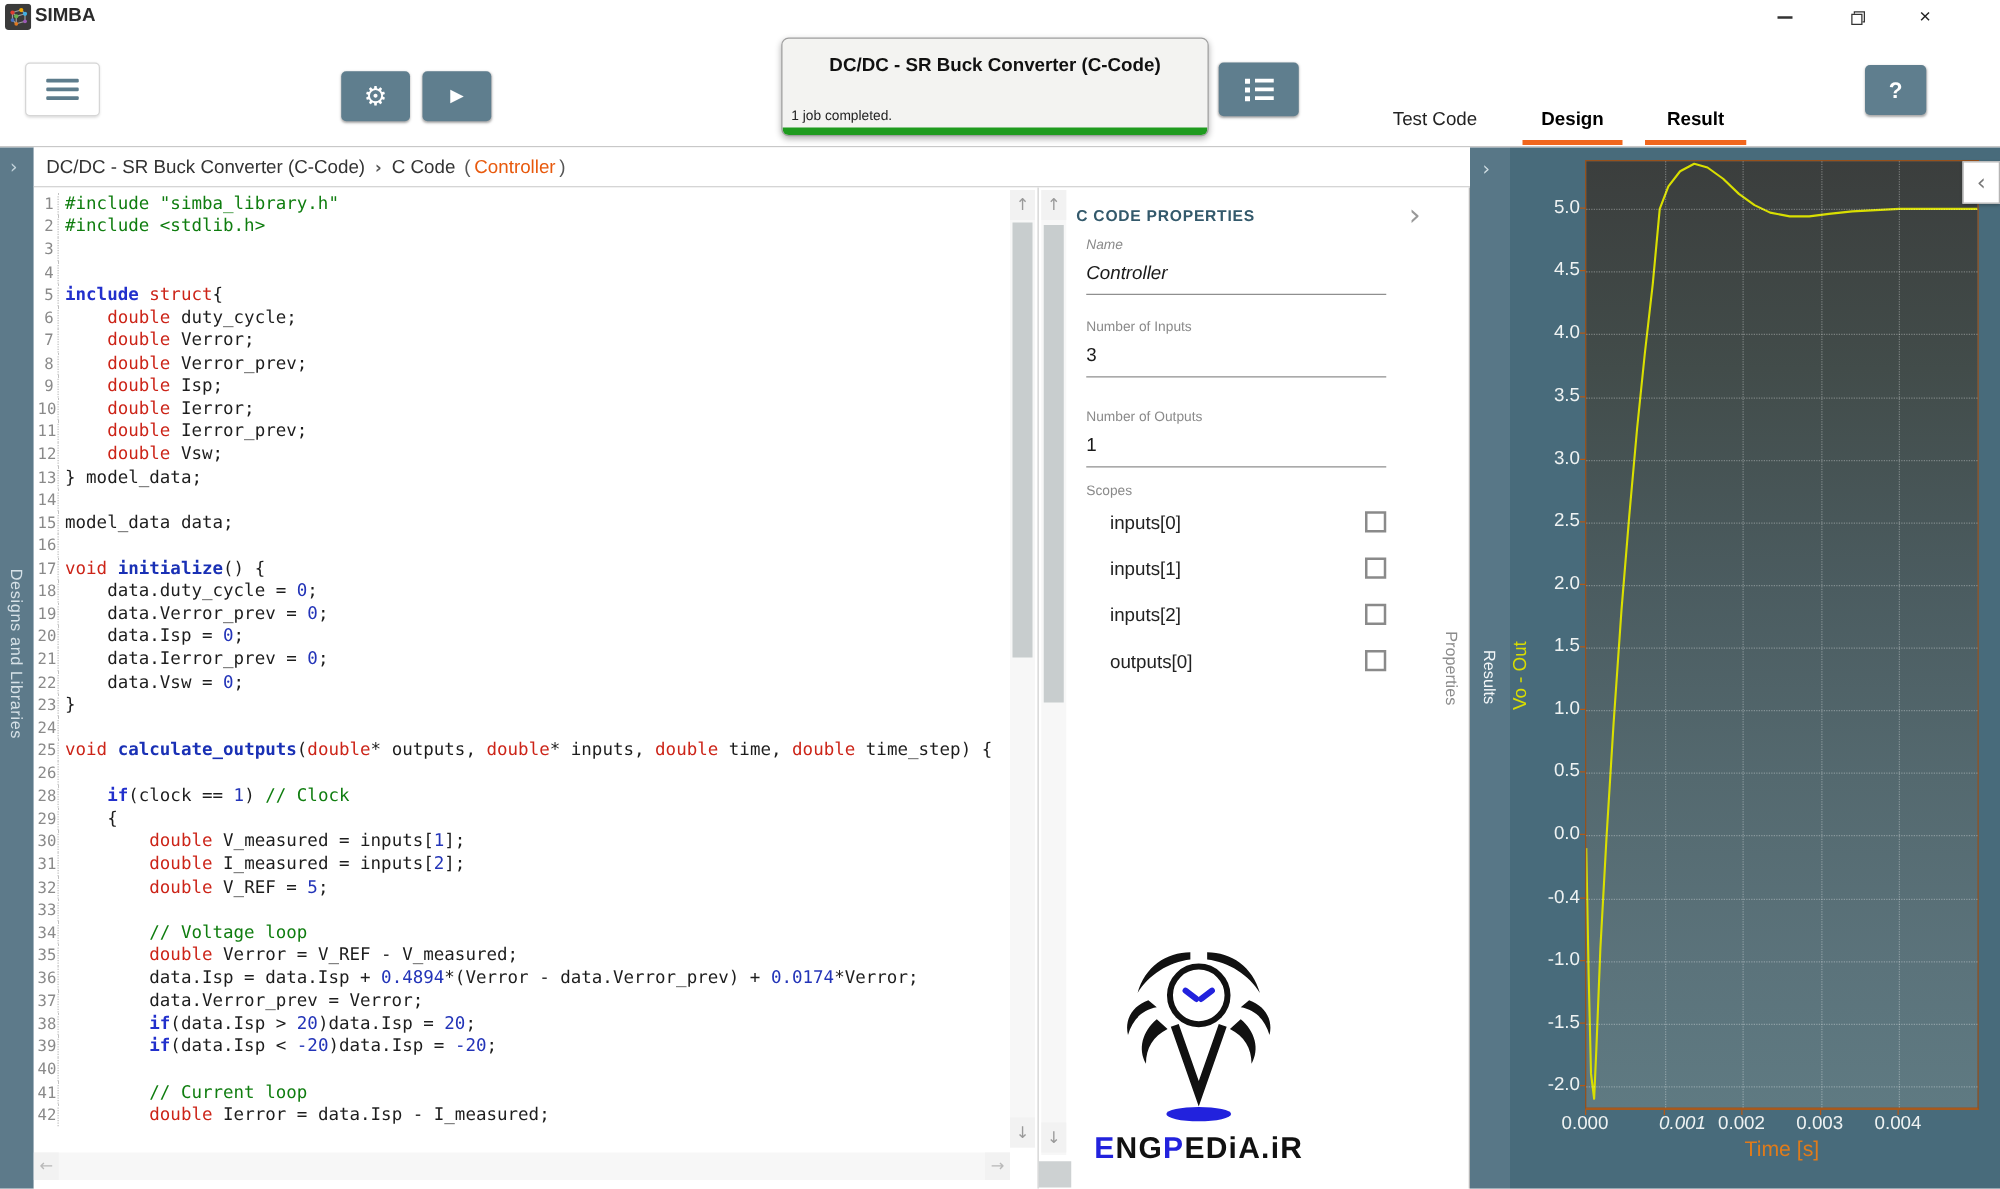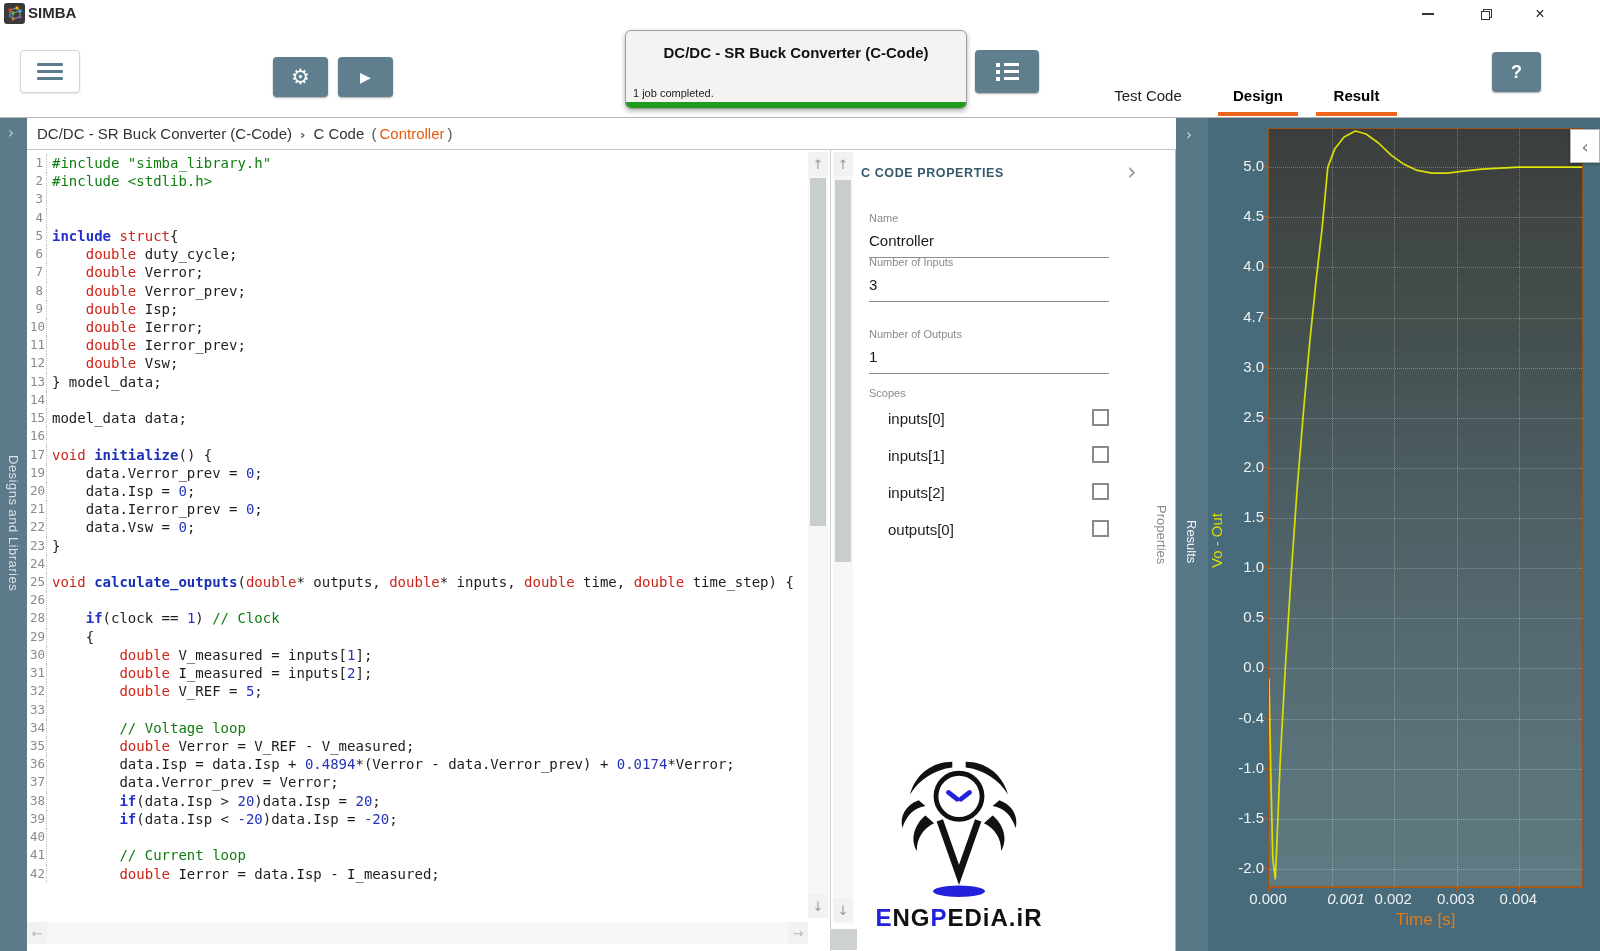--- a/index.html
+++ b/index.html
@@ -85,21 +85,21 @@
   
   #props-panel { position:absolute; left:830px; top:32px; width:346px; height:801px; background:#fff;
                  border-left:1px solid #cfcfcf; border-right:1px solid #b7b7b7; }
   #props-vscroll { position:absolute; left:2px; top:2px; width:20px; height:772px; background:#f7f7f7; }
   #props-hthumb { position:absolute; left:0; top:779px; width:26px; height:21px; background:#cdd1d2; }
   #props-header { position:absolute; left:30px; top:16px; font-size:12.5px; font-weight:bold; color:#33596b; letter-spacing:.6px; }
   #props-collapse { position:absolute; left:296px; top:8px; font-size:24px; color:#999; }
   .field { position:absolute; left:38px; width:240px; }
   .field .f-label { font-size:11px; color:#8a8a8a; height:14px; }
   .field .f-value { font-size:15px; color:#1a1a1a; padding:6px 0 8px 0; border-bottom:1px solid #8f8f8f; }
-  #field-name { top:62px; } #field-inputs { top:106px; } #field-outputs { top:178px; }
+  #field-name { top:40px;font-style:italic; } #field-inputs { top:106px; } #field-outputs { top:178px; }
   #scopes-label { position:absolute; left:38px; top:237px; font-size:11px; color:#8a8a8a; }
   .scope-row { position:absolute; left:57px; width:221px; height:30px; }
   .scope-row .s-label { font-size:15px; color:#222; line-height:22px; }
   .scope-row .s-check { position:absolute; right:0; top:1px; width:17px; height:17px; background:#fff; border:2px solid #8a8a8a; }
   #props-tab-label { position:absolute; right:6px; top:355px; font-size:13px; color:#8c8c8c; }
 
   #watermark { position:absolute; left:18px; top:606px; width:220px; text-align:center; }
   #watermark svg { display:inline-block; }
   #wm-text { margin-top:2px; font-size:24px; font-weight:bold; letter-spacing:1px; font-family:"Liberation Sans", sans-serif; }
 
@@ -240,20 +240,21 @@
           <div class="code-row"><div class="gutter">8</div><div class="code-text"><span class="tok-p">    </span><span class="tok-t">double</span><span class="tok-p"> Verror_prev;</span></div></div>
           <div class="code-row"><div class="gutter">9</div><div class="code-text"><span class="tok-p">    </span><span class="tok-t">double</span><span class="tok-p"> Isp;</span></div></div>
           <div class="code-row"><div class="gutter">10</div><div class="code-text"><span class="tok-p">    </span><span class="tok-t">double</span><span class="tok-p"> Ierror;</span></div></div>
           <div class="code-row"><div class="gutter">11</div><div class="code-text"><span class="tok-p">    </span><span class="tok-t">double</span><span class="tok-p"> Ierror_prev;</span></div></div>
           <div class="code-row"><div class="gutter">12</div><div class="code-text"><span class="tok-p">    </span><span class="tok-t">double</span><span class="tok-p"> Vsw;</span></div></div>
           <div class="code-row"><div class="gutter">13</div><div class="code-text"><span class="tok-p">} model_data;</span></div></div>
           <div class="code-row"><div class="gutter">14</div><div class="code-text"></div></div>
           <div class="code-row"><div class="gutter">15</div><div class="code-text"><span class="tok-p">model_data data;</span></div></div>
           <div class="code-row"><div class="gutter">16</div><div class="code-text"></div></div>
           <div class="code-row"><div class="gutter">17</div><div class="code-text"><span class="tok-t">void </span><span class="tok-f">initialize</span><span class="tok-p">() {</span></div></div>
+          <div class="code-row"><div class="gutter">18</div><div class="code-text"><span class="tok-p">    data.duty_cycle = </span><span class="tok-n">0</span><span class="tok-p">;</span></div></div>
           <div class="code-row"><div class="gutter">19</div><div class="code-text"><span class="tok-p">    data.Verror_prev = </span><span class="tok-n">0</span><span class="tok-p">;</span></div></div>
           <div class="code-row"><div class="gutter">20</div><div class="code-text"><span class="tok-p">    data.Isp = </span><span class="tok-n">0</span><span class="tok-p">;</span></div></div>
           <div class="code-row"><div class="gutter">21</div><div class="code-text"><span class="tok-p">    data.Ierror_prev = </span><span class="tok-n">0</span><span class="tok-p">;</span></div></div>
           <div class="code-row"><div class="gutter">22</div><div class="code-text"><span class="tok-p">    data.Vsw = </span><span class="tok-n">0</span><span class="tok-p">;</span></div></div>
           <div class="code-row"><div class="gutter">23</div><div class="code-text"><span class="tok-p">}</span></div></div>
           <div class="code-row"><div class="gutter">24</div><div class="code-text"></div></div>
           <div class="code-row"><div class="gutter">25</div><div class="code-text"><span class="tok-t">void </span><span class="tok-f">calculate_outputs</span><span class="tok-p">(</span><span class="tok-t">double</span><span class="tok-p">* outputs, </span><span class="tok-t">double</span><span class="tok-p">* inputs, </span><span class="tok-t">double</span><span class="tok-p"> time, </span><span class="tok-t">double</span><span class="tok-p"> time_step) {</span></div></div>
           <div class="code-row"><div class="gutter">26</div><div class="code-text"></div></div>
           <div class="code-row"><div class="gutter">28</div><div class="code-text"><span class="tok-p">    </span><span class="tok-k">if</span><span class="tok-p">(clock == </span><span class="tok-n">1</span><span class="tok-p">) </span><span class="tok-g">// Clock</span></div></div>
           <div class="code-row"><div class="gutter">29</div><div class="code-text"><span class="tok-p">    {</span></div></div>
@@ -359,21 +360,21 @@
           <div class="gridline-h" style="top: 740px;"></div>
           <div class="gridline-v" style="left: 62.6px;"></div>
           <div class="gridline-v" style="left: 125.2px;"></div>
           <div class="gridline-v" style="left: 187.8px;"></div>
           <div class="gridline-v" style="left: 250.4px;"></div>
         </div>
       <div id="y-tick-labels">
           <div class="ytick-label" style="top: 39.1px;">5.0</div>
           <div class="ytick-label" style="top: 89.2px;">4.5</div>
           <div class="ytick-label" style="top: 139.4px;">4.0</div>
-          <div class="ytick-label" style="top: 189.5px;">4.7</div>
+          <div class="ytick-label" style="top: 189.5px;">3.5</div>
           <div class="ytick-label" style="top: 239.6px;">3.0</div>
           <div class="ytick-label" style="top: 289.8px;">2.5</div>
           <div class="ytick-label" style="top: 339.9px;">2.0</div>
           <div class="ytick-label" style="top: 390px;">1.5</div>
           <div class="ytick-label" style="top: 440.2px;">1.0</div>
           <div class="ytick-label" style="top: 490.3px;">0.5</div>
           <div class="ytick-label" style="top: 540.4px;">0.0</div>
           <div class="ytick-label" style="top: 590.6px;">-0.4</div>
           <div class="ytick-label" style="top: 640.7px;">-1.0</div>
           <div class="ytick-label" style="top: 690.8px;">-1.5</div>

